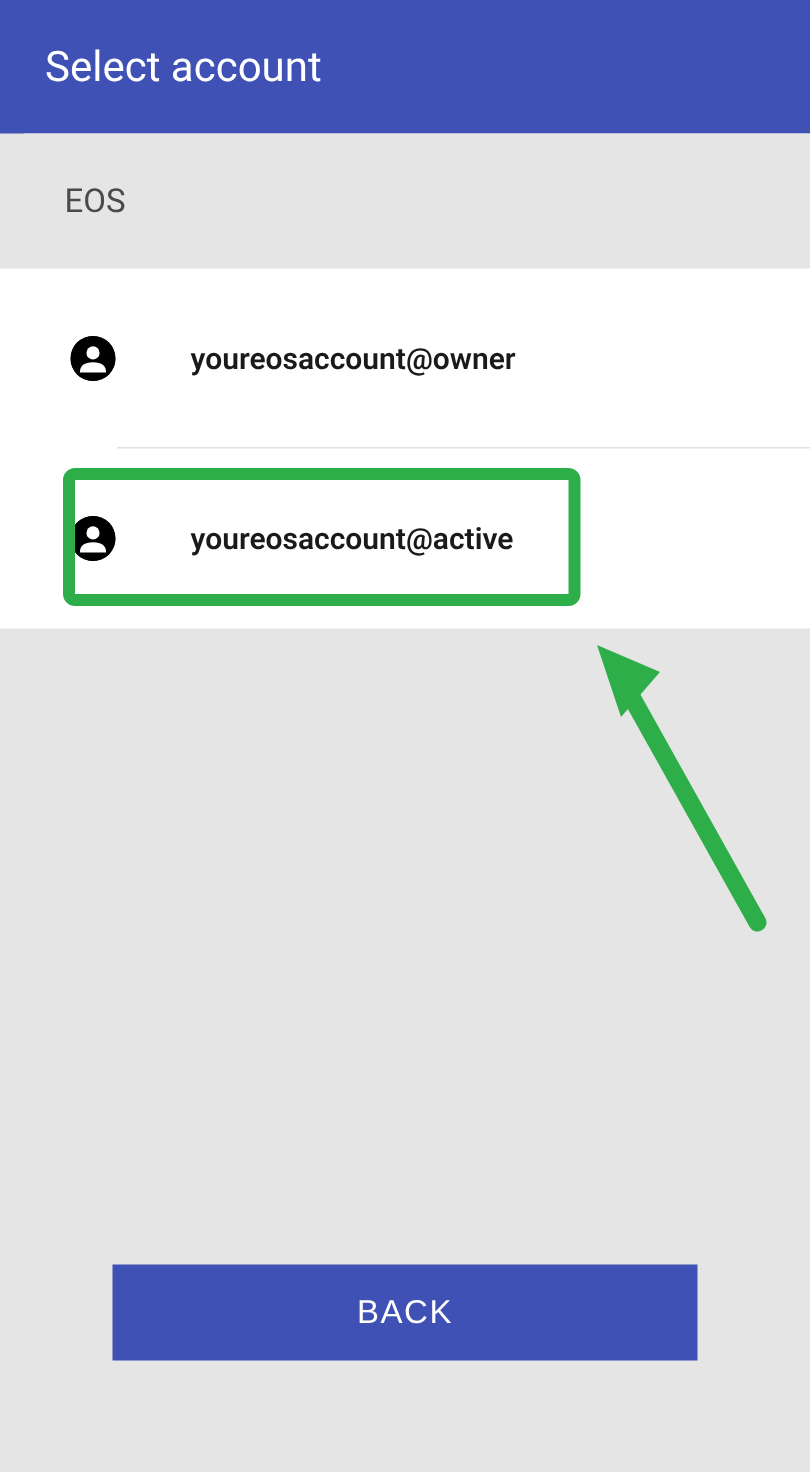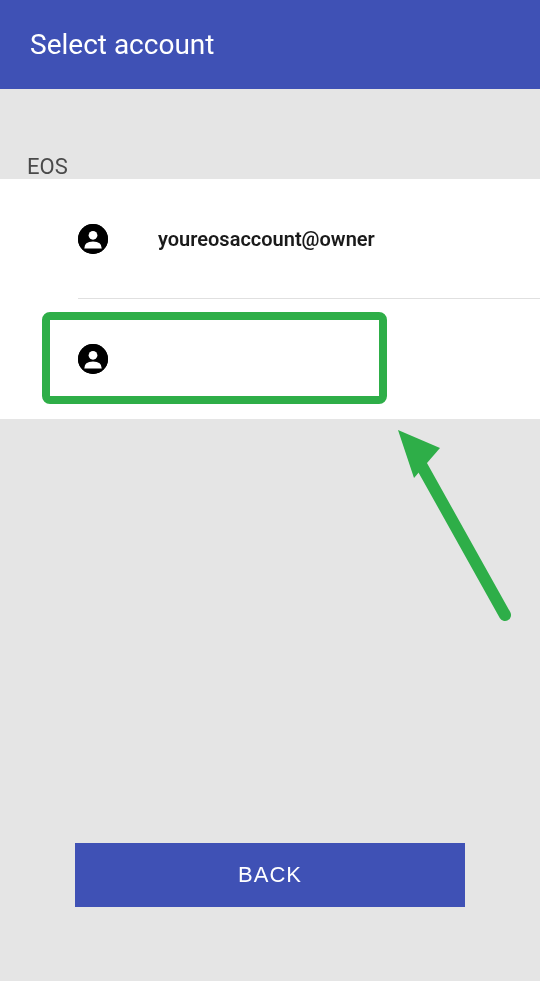--- a/index.html
+++ b/index.html
@@ -24,36 +24,37 @@
     }
     .header-title {
       color: white;
       font-size: 28px;
       font-weight: 400;
     }
     .section-header {
       background: #e5e5e5;
       height: 90px;
       display: flex;
-      align-items: flex-end;
+      align-items: center;
       padding-left: 27px;
+      margin-left: 16px;
     }
     .section-title {
       color: #4a4a4a;
       font-size: 22px;
       font-weight: 400;
     }
     .account-list {
       background: white;
     }
     .account-item {
       display: flex;
       align-items: center;
       height: 120px;
-      padding-left: 78px;
+      padding-left: 47px;
       position: relative;
     }
     .account-item-divider {
       position: absolute;
       bottom: 0;
       left: 78px;
       right: 0;
       height: 1px;
       background: #e0e0e0;
     }
@@ -132,20 +133,21 @@
     <div class="account-item-divider"></div>
   </div>
   <div class="account-item">
     <div class="account-icon">
       <svg viewBox="0 0 24 24" fill="white">
         <circle cx="12" cy="12" r="12" fill="black"></circle>
         <circle cx="12" cy="9" r="3.5" fill="white"></circle>
         <path d="M 5 19.5 Q 5 14 12 14 Q 19 14 19 19.5 Z" fill="white"></path>
       </svg>
     </div>
+    <div class="account-label">youreosaccount@active</div>
   </div>
 </div>
 
 <div class="highlight-box" style="top: 312px; left: 42px; width: 345px; height: 92px;"></div>
 
 <svg class="arrow" style="top: 420px; left: 390px; width: 140px; height: 210px;" viewBox="0 0 140 210">
   <defs>
     <marker id="arrowhead" markerWidth="12" markerHeight="12" refX="3" refY="6" orient="auto">
       <polygon points="0 0, 12 6, 0 12" fill="#2eae48"></polygon>
     </marker>

